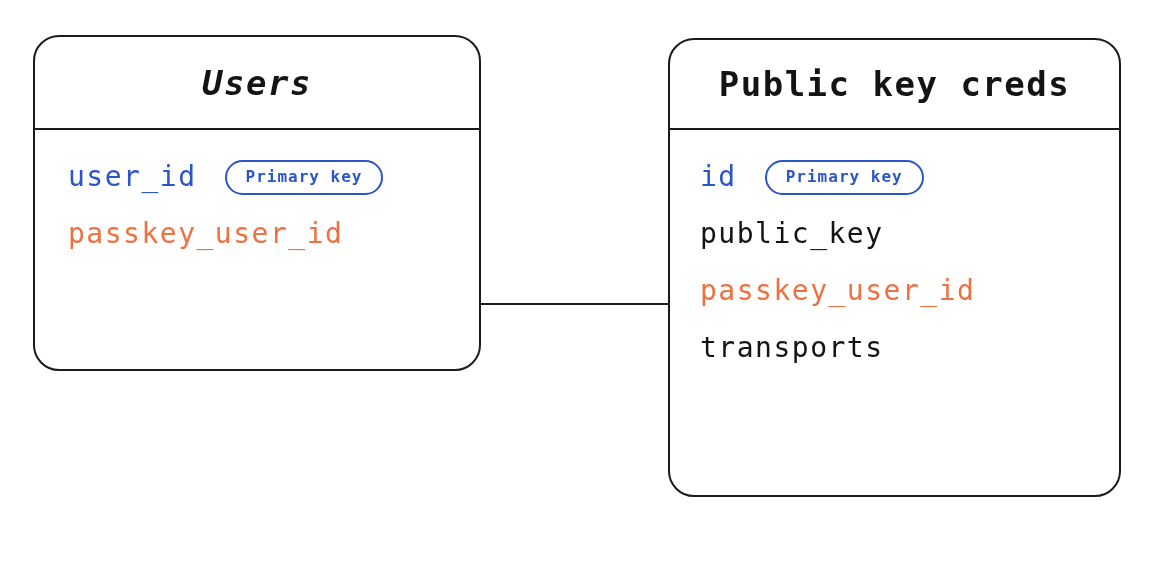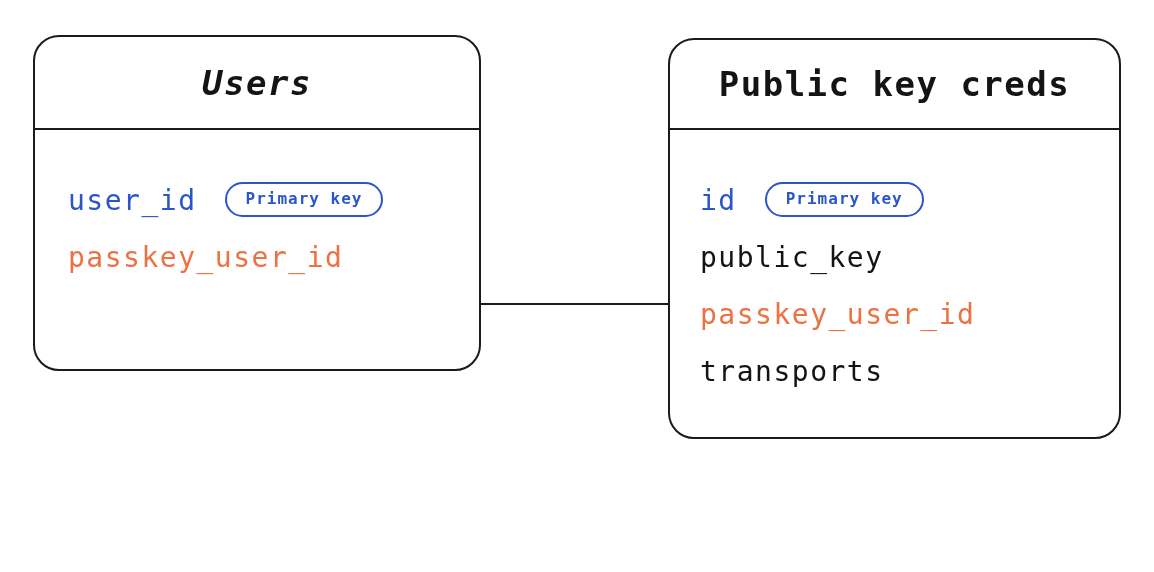--- a/index.html
+++ b/index.html
@@ -15,40 +15,40 @@
     background: #ffffff;
     overflow: hidden;
   }
   .entity-table {
     position: absolute;
     background: #ffffff;
     border: 2px solid #1b1b1b;
     border-radius: 26px;
   }
   .entity-table--users { left: 33px; top: 35px; width: 448px; height: 336px; }
-  .entity-table--creds { left: 668px; top: 38px; width: 453px; height: 401px; }
+  .entity-table--creds { left: 668px; top: 38px; width: 453px; height: 459px; }
   .entity-table__header {
     display: flex; align-items: center; justify-content: center;
     border-bottom: 2px solid #1b1b1b;
   }
   .entity-table--users .entity-table__header { height: 93px; font-style: italic; }
   .entity-table--creds .entity-table__header { height: 90px; }
   .entity-table__title {
     font-weight: bold;
     font-size: 34px;
     letter-spacing: 1.5px;
     color: #141414;
     white-space: nowrap;
   }
   .entity-table__body { padding-top: 30px; }
   .entity-table--users .entity-table__body { padding-left: 33px; }
   .entity-table--creds .entity-table__body { padding-left: 30px; }
   .field-row {
     height: 57px;
-    display: flex; align-items: flex-end;
+    display: flex; align-items: flex-start;
     gap: 28px;
   }
   .field-name {
     font-size: 28px;
     letter-spacing: 1.5px;
     color: #141414;
     white-space: nowrap;
   }
   .field-name--pk { color: var(--pk-blue, #2b56c8); }
   .field-name--fk { color: var(--fk-orange, #ec7243); }

